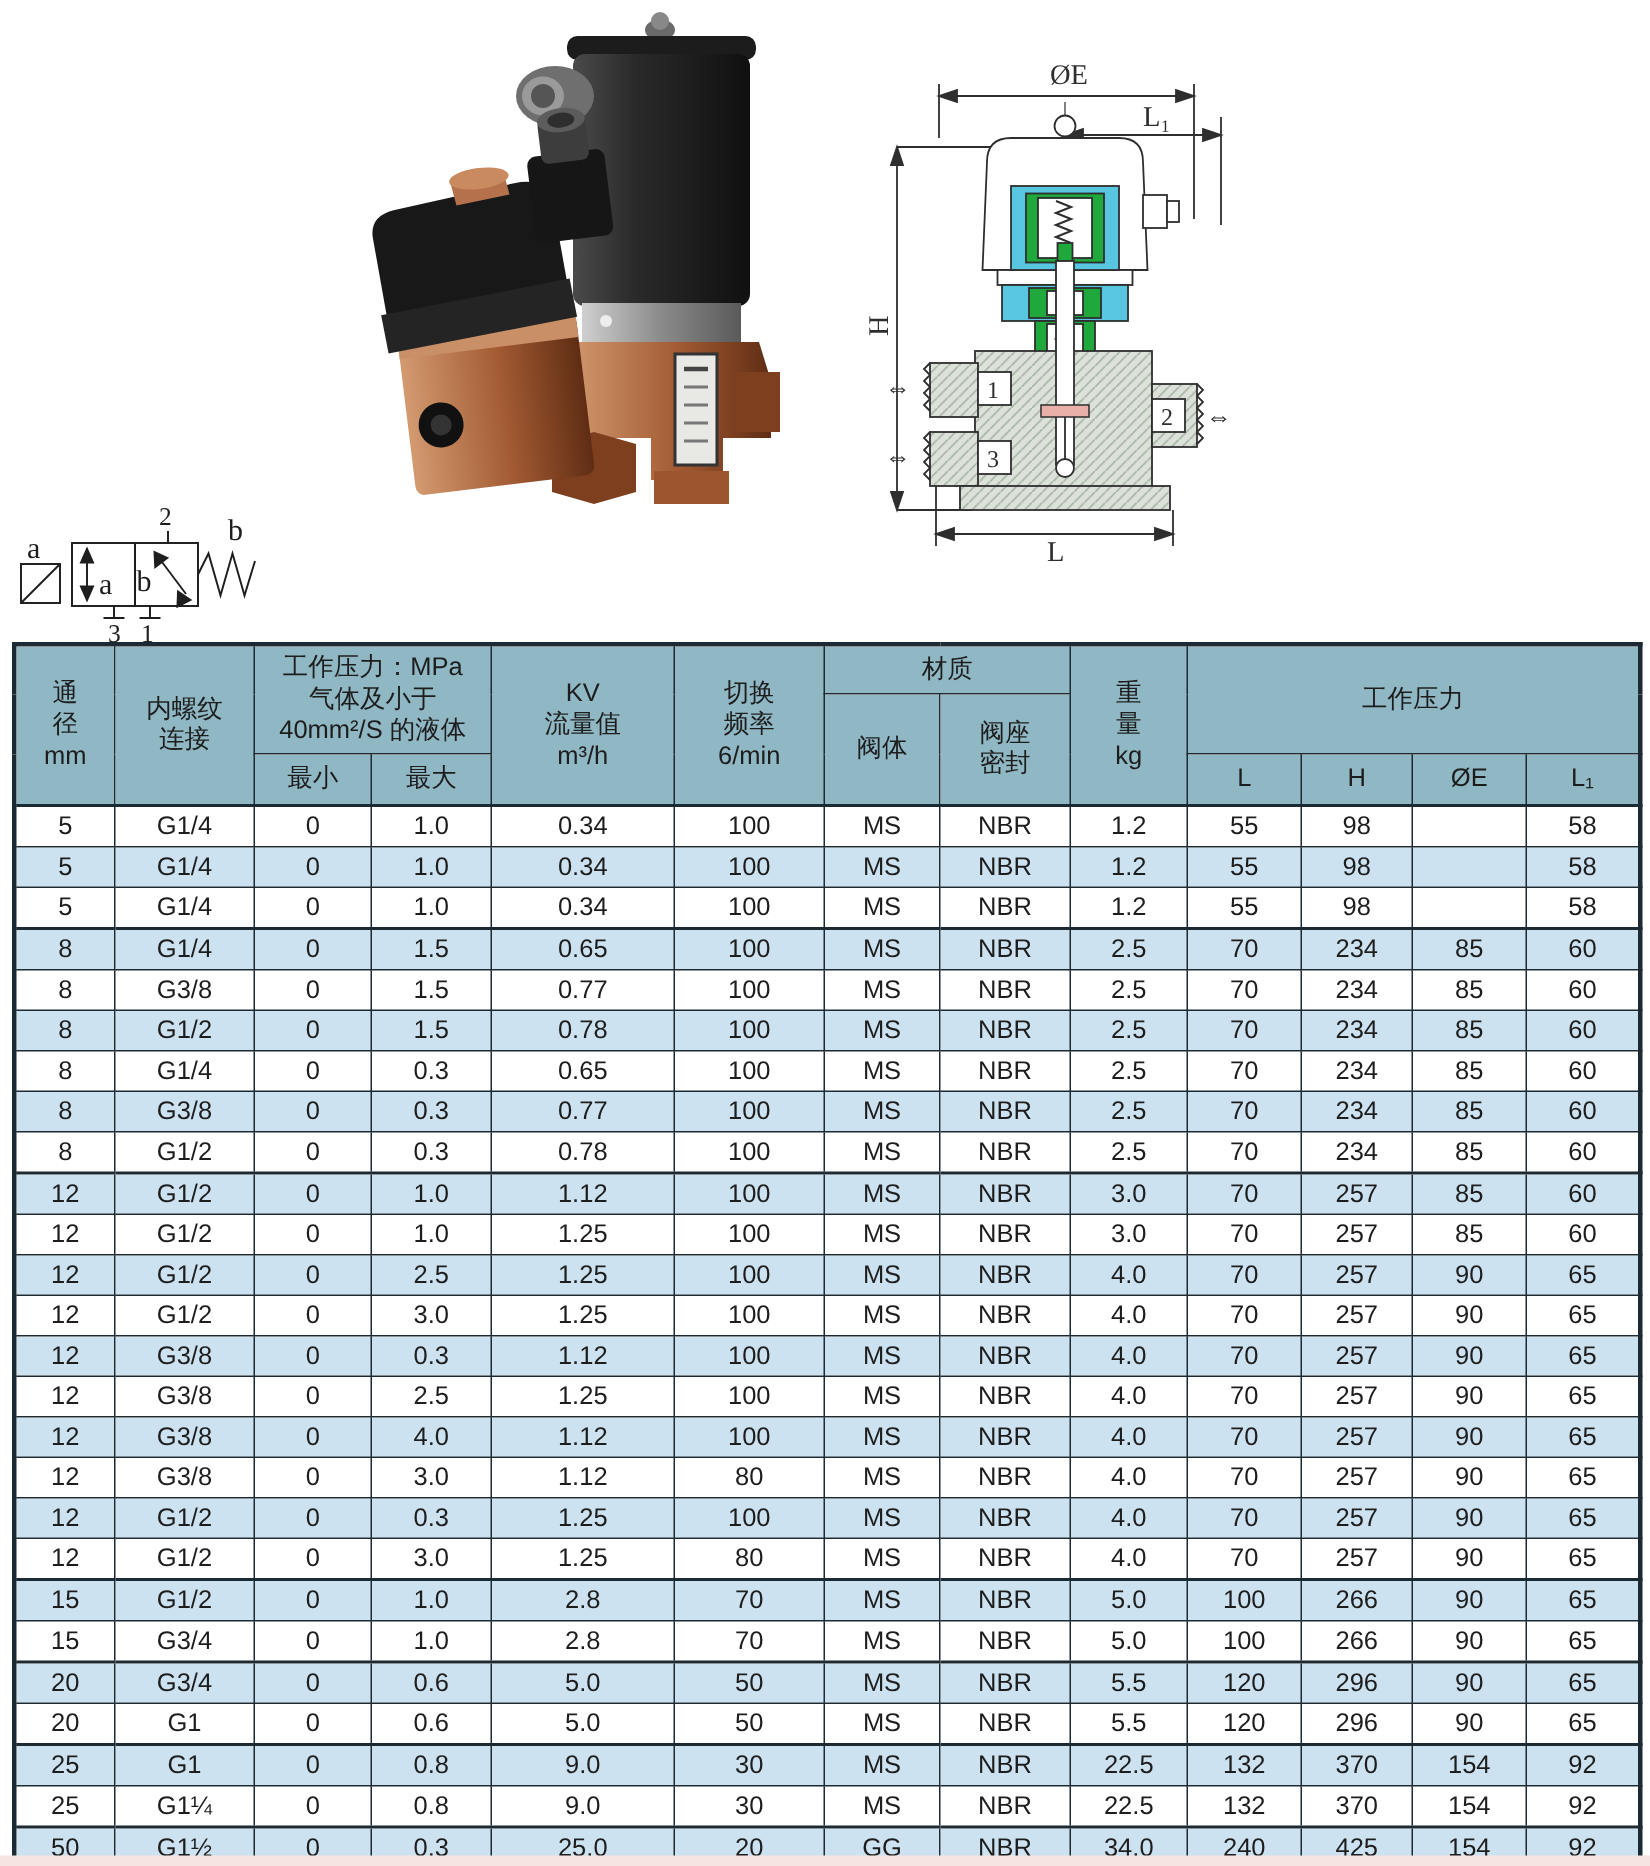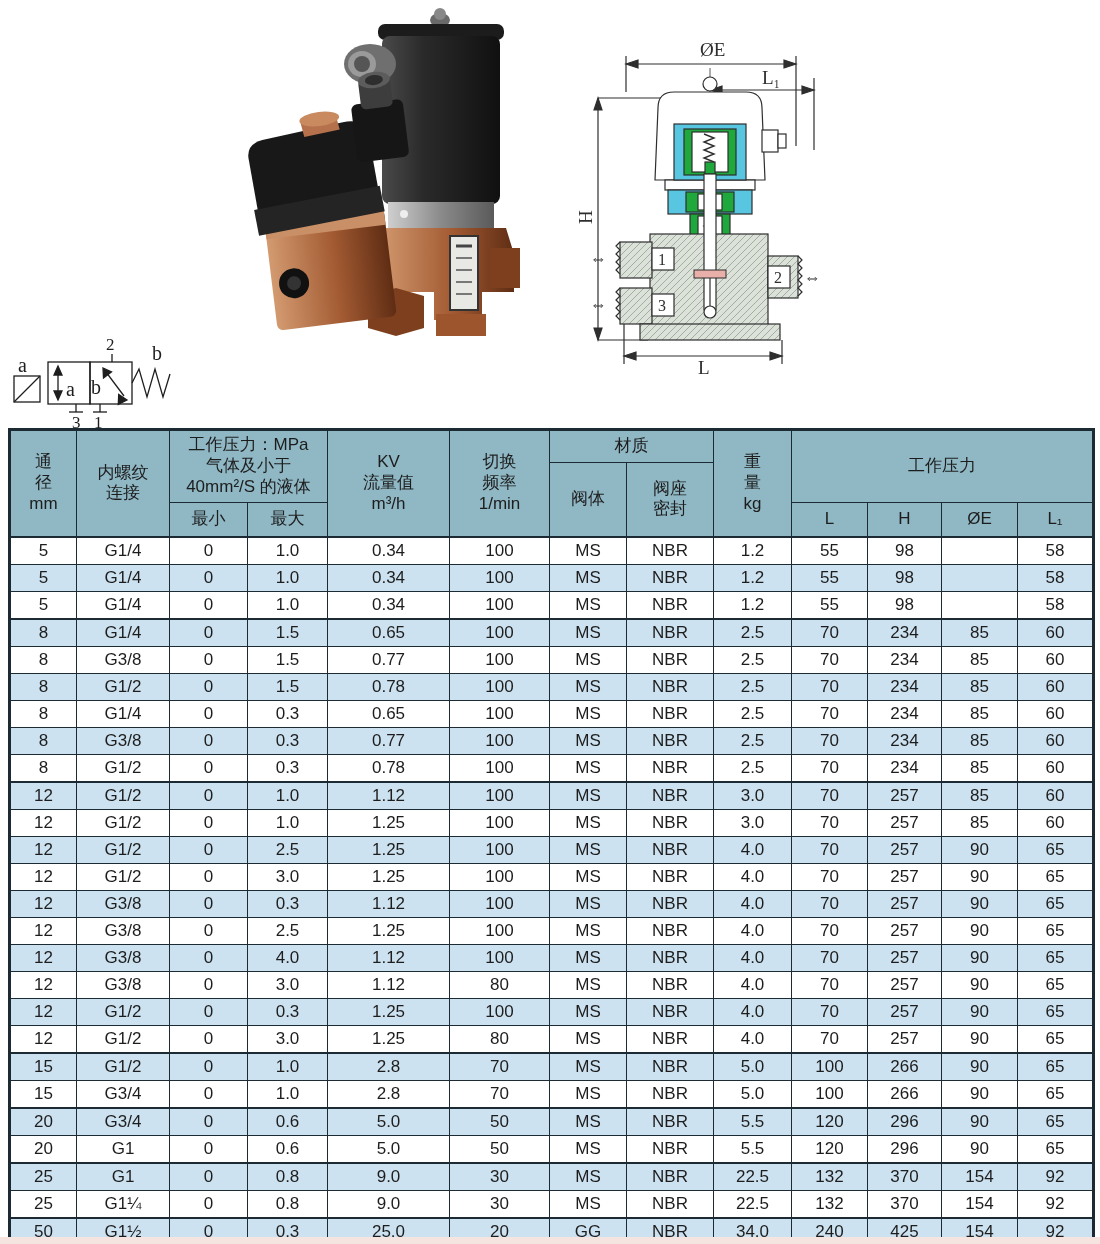--- a/index.html
+++ b/index.html
@@ -252,21 +252,21 @@
         <th rowspan="3">内螺纹
 连接</th>
         <th colspan="2" rowspan="2">工作压力：MPa
 气体及小于
 40mm²/S 的液体</th>
         <th rowspan="3">KV
 流量值
 m³/h</th>
         <th rowspan="3">切换
 频率
-1/min</th>
+6/min</th>
         <th colspan="2">材质</th>
         <th rowspan="3">重
 量
 kg</th>
         <th colspan="4" rowspan="2">工作压力</th>
       </tr>
       <tr class="hrow-b">
         <th rowspan="2">阀体</th>
         <th rowspan="2">阀座
 密封</th>

